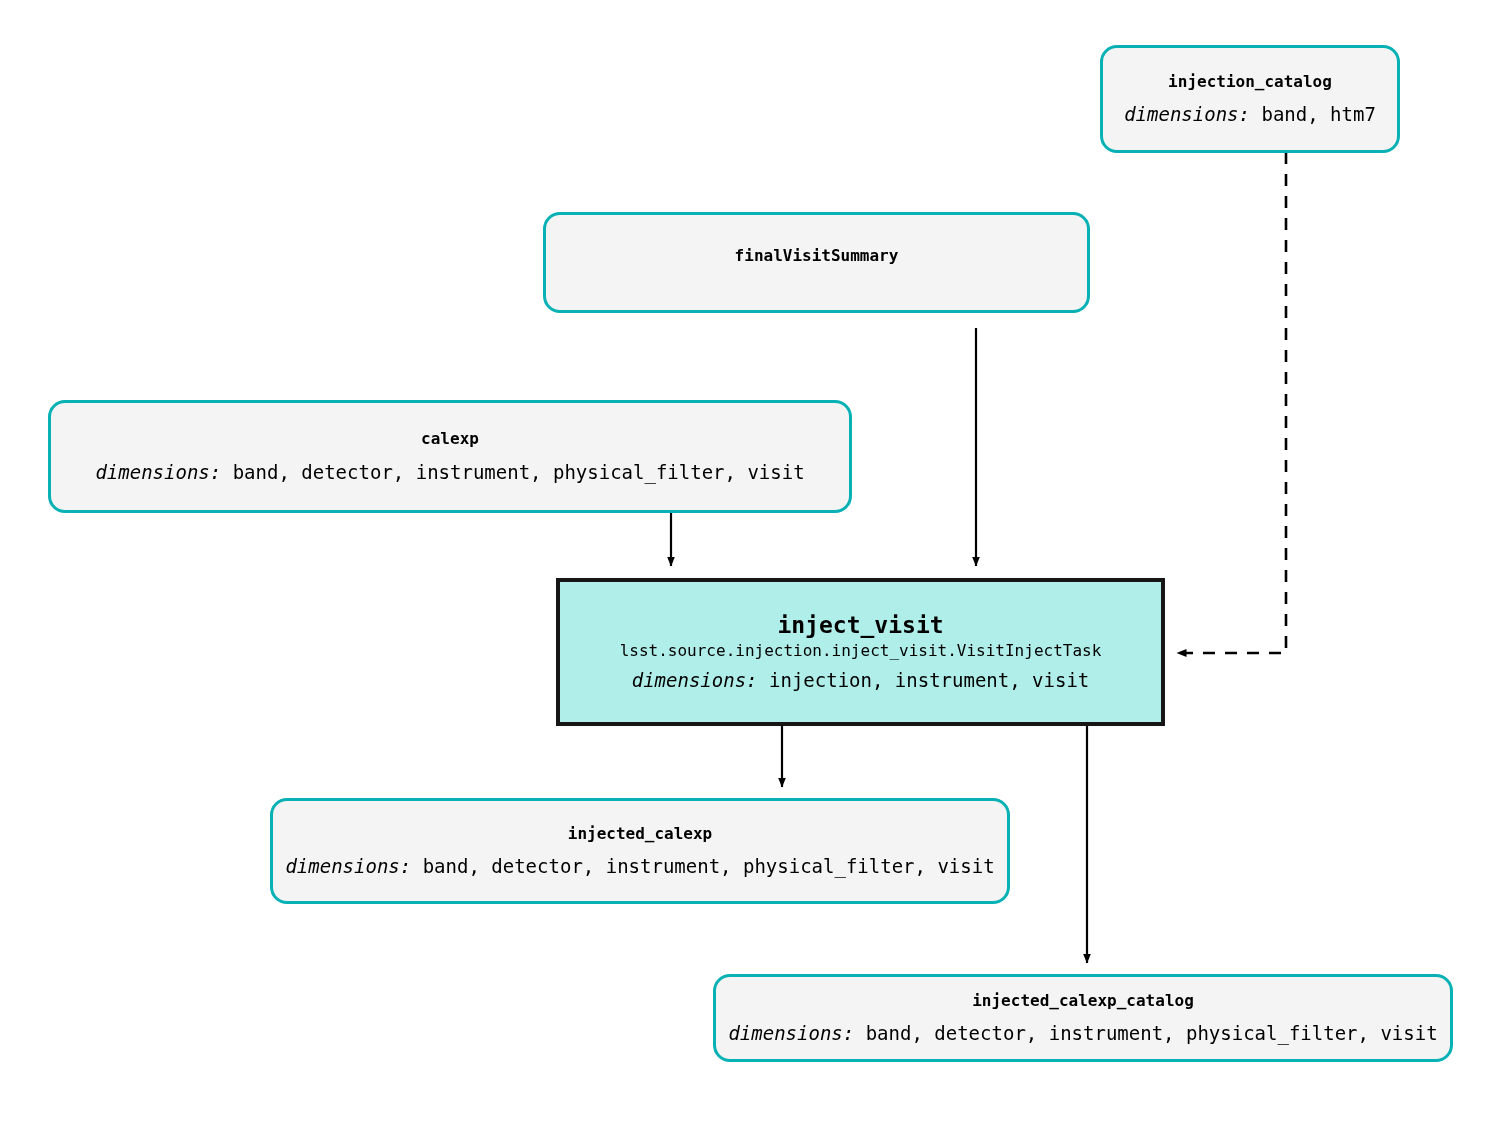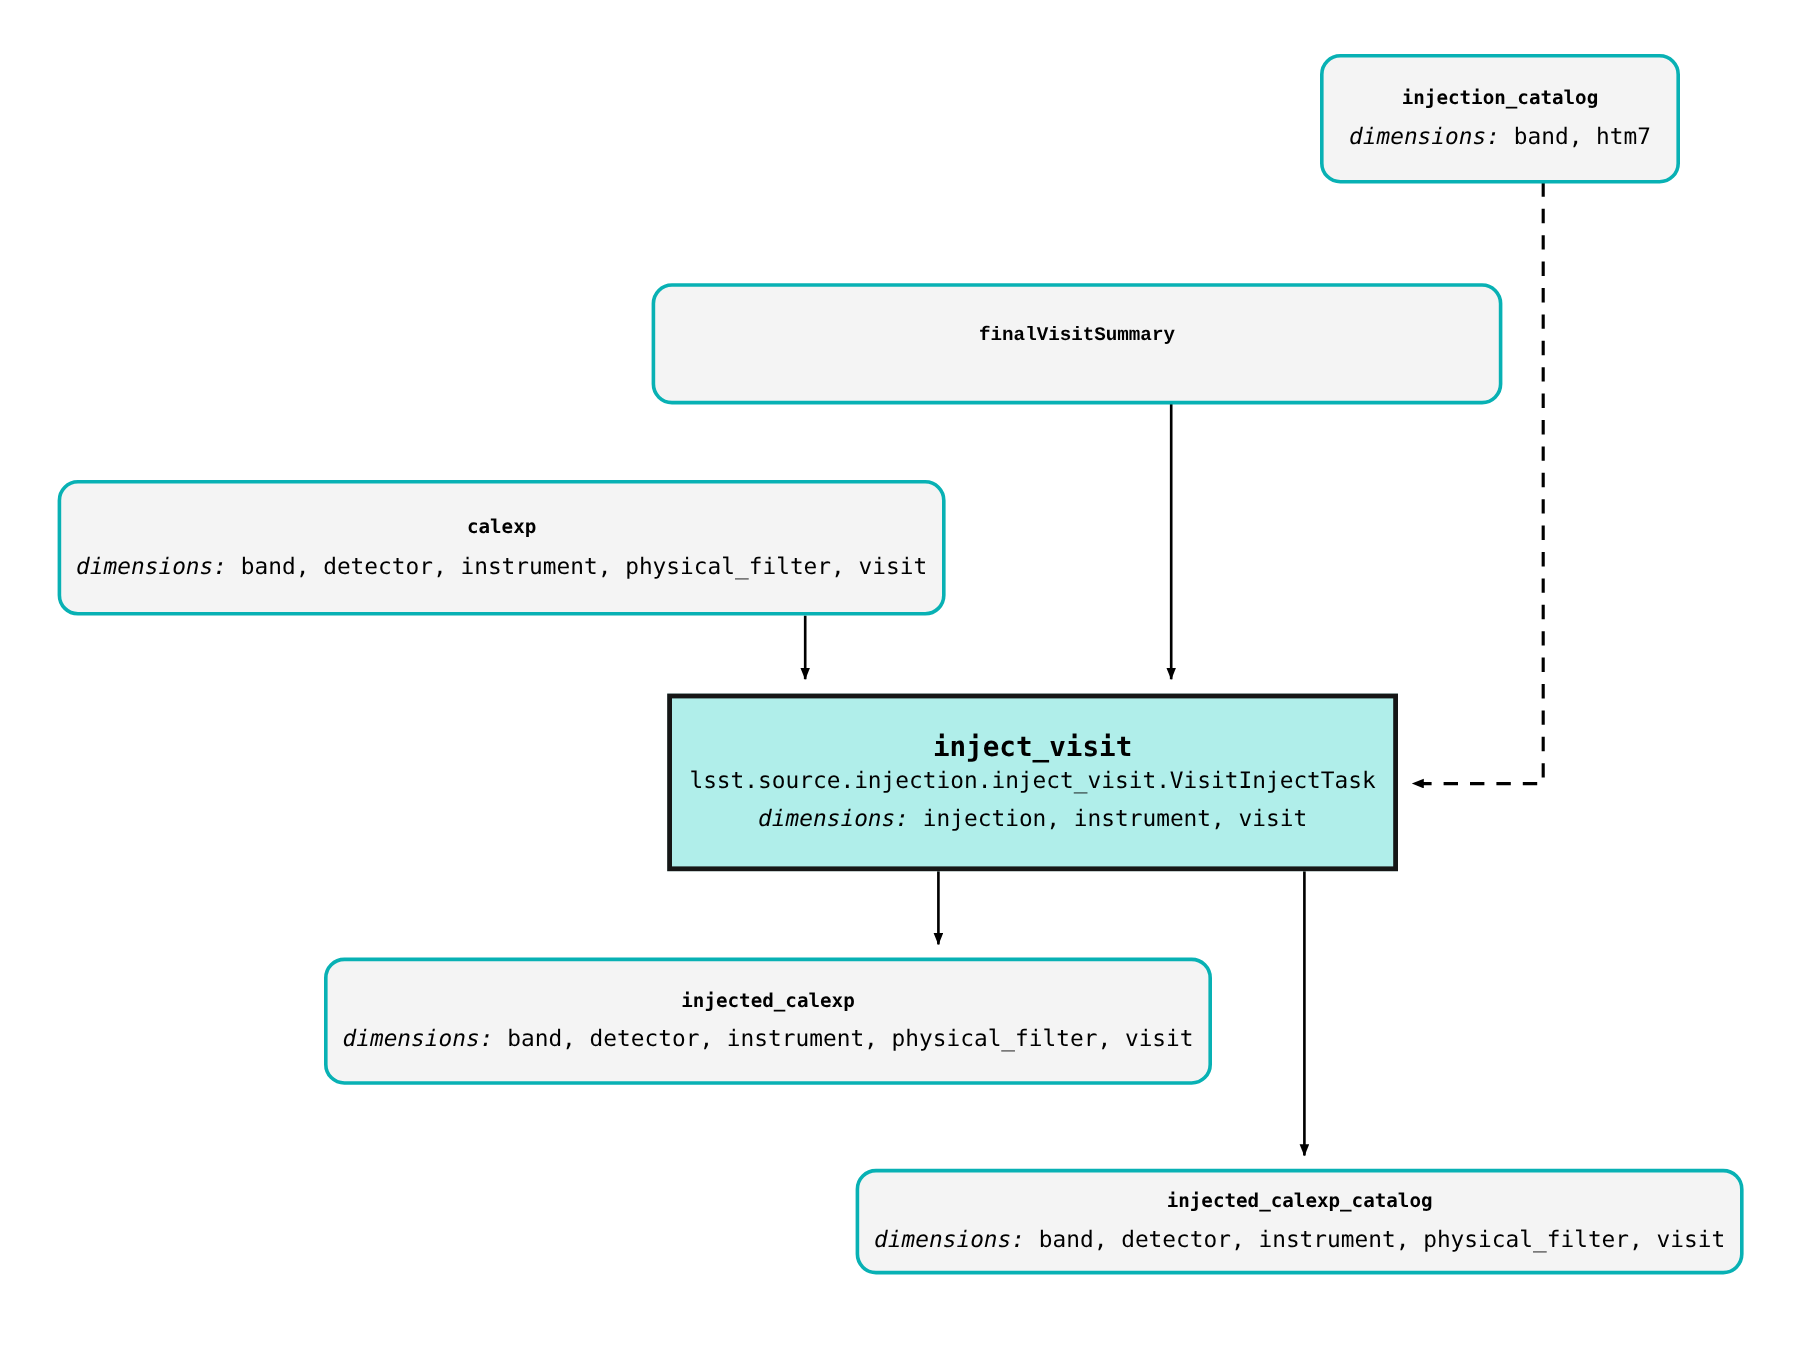--- a/index.html
+++ b/index.html
@@ -49,21 +49,21 @@
     color: #000000;
     letter-spacing: 0px;
     line-height: 1.1;
     white-space: nowrap;
   }
   .node.task .node-title {
     font-size: 23px;
     margin-bottom: 4px;
   }
   .node-sub {
-    font-size: 19px;
+    font-size: 16px;
     color: #000000;
     white-space: nowrap;
     line-height: 1.1;
   }
   .node-dims {
     font-size: 19px;
     color: #000000;
     white-space: nowrap;
     line-height: 1.1;
     text-align: center;
@@ -98,25 +98,25 @@
   </svg>
 
   <div class="node dataset" style="left:1100px; top:45px; width:300px; height:108px;">
     <div class="node-title">injection_catalog</div>
     <div class="node-dims">
       <span class="dims-label">dimensions:</span>
       <span>band, htm7</span>
     </div>
   </div>
 
-  <div class="node dataset" style="left:543px; top:236px; width:709px; height:101px;font-family:Liberation Mono, monospace;">
+  <div class="node dataset" style="left:543px; top:212px; width:547px; height:101px;">
     <div class="node-title">finalVisitSummary</div>
   </div>
 
-  <div class="node dataset" style="left:48px; top:400px; width:740px; height:113px;">
+  <div class="node dataset" style="left:48px; top:400px; width:804px; height:113px;">
     <div class="node-title">calexp</div>
     <div class="node-dims">
       <span class="dims-label">dimensions:</span>
       <span>band, detector, instrument, physical_filter, visit</span>
     </div>
   </div>
 
   <div class="node task" style="left:556px; top:578px; width:609px; height:148px;">
     <div class="node-title">inject_visit</div>
     <div class="node-sub">lsst.source.injection.inject_visit.VisitInjectTask</div>

